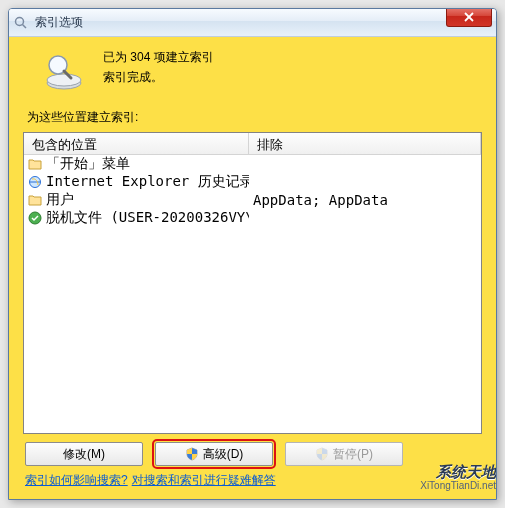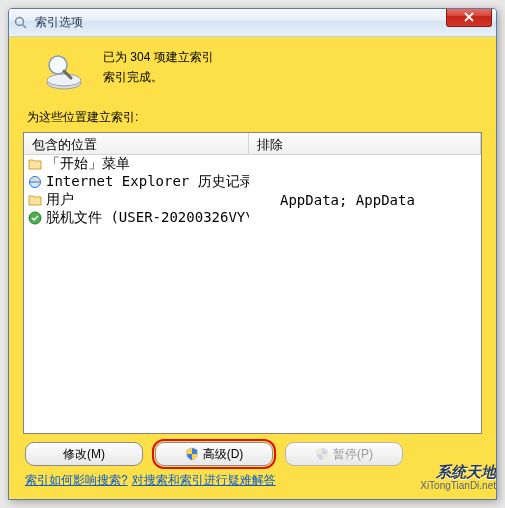--- a/index.html
+++ b/index.html
@@ -120,40 +120,40 @@
     padding: 0 4px;
     font-size: 14px;
     white-space: nowrap;
     overflow: hidden;
     text-overflow: ellipsis;
     display: flex;
     align-items: center;
     gap: 4px;
   }
   .cell.loc { width: 225px; }
-  .cell.exc { flex: 1; margin-left: 27px; }
+  .cell.exc { flex: 1; }
   .row-icon {
     width: 14px; height: 14px;
     flex-shrink: 0;
     display: inline-flex;
     align-items: center;
     justify-content: center;
   }
   .button-row {
     display: flex;
     gap: 12px;
     margin-top: 8px;
     padding-left: 2px;
   }
   .btn {
     width: 118px;
     height: 24px;
     background: linear-gradient(to bottom, #fdfdfd, #e8e8e8);
     border: 1px solid #8c8c8c;
-    border-radius: 9px;
+    border-radius: 2px;
     font-size: 12px;
     display: flex;
     align-items: center;
     justify-content: center;
     gap: 4px;
     cursor: pointer;
   }
   .btn.disabled {
     color: #9a9a9a;
     border-color: #b5b5b5;

